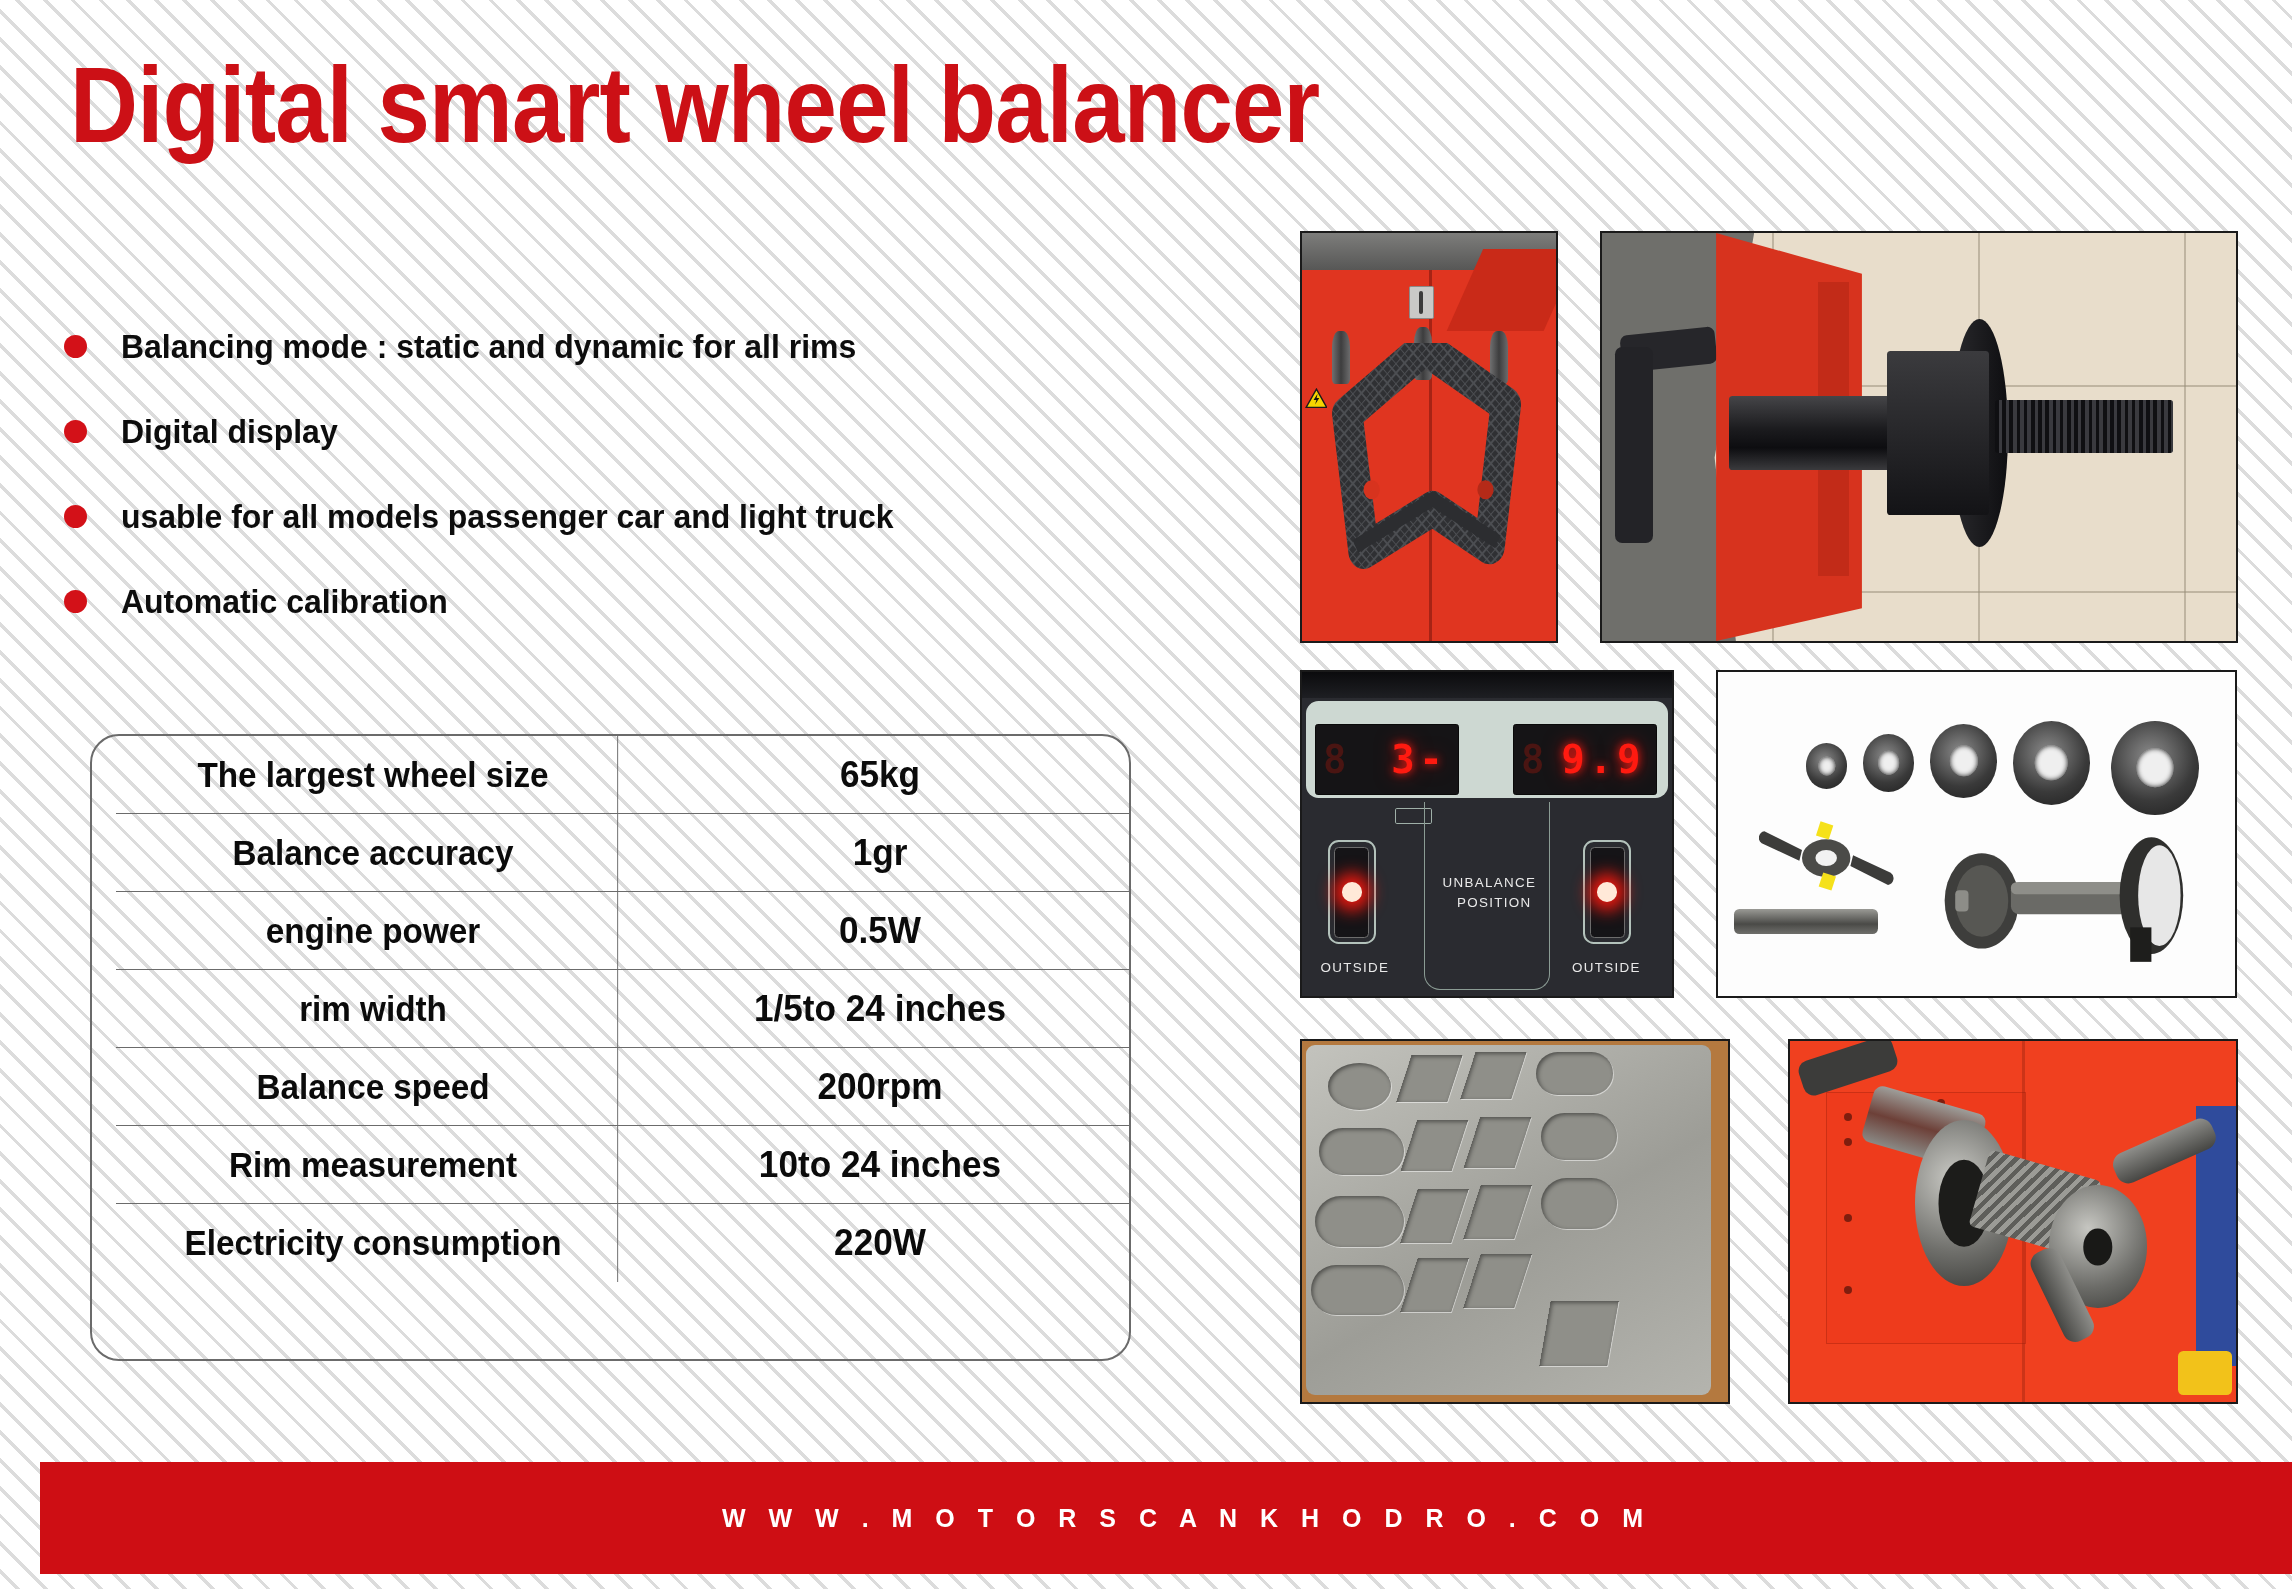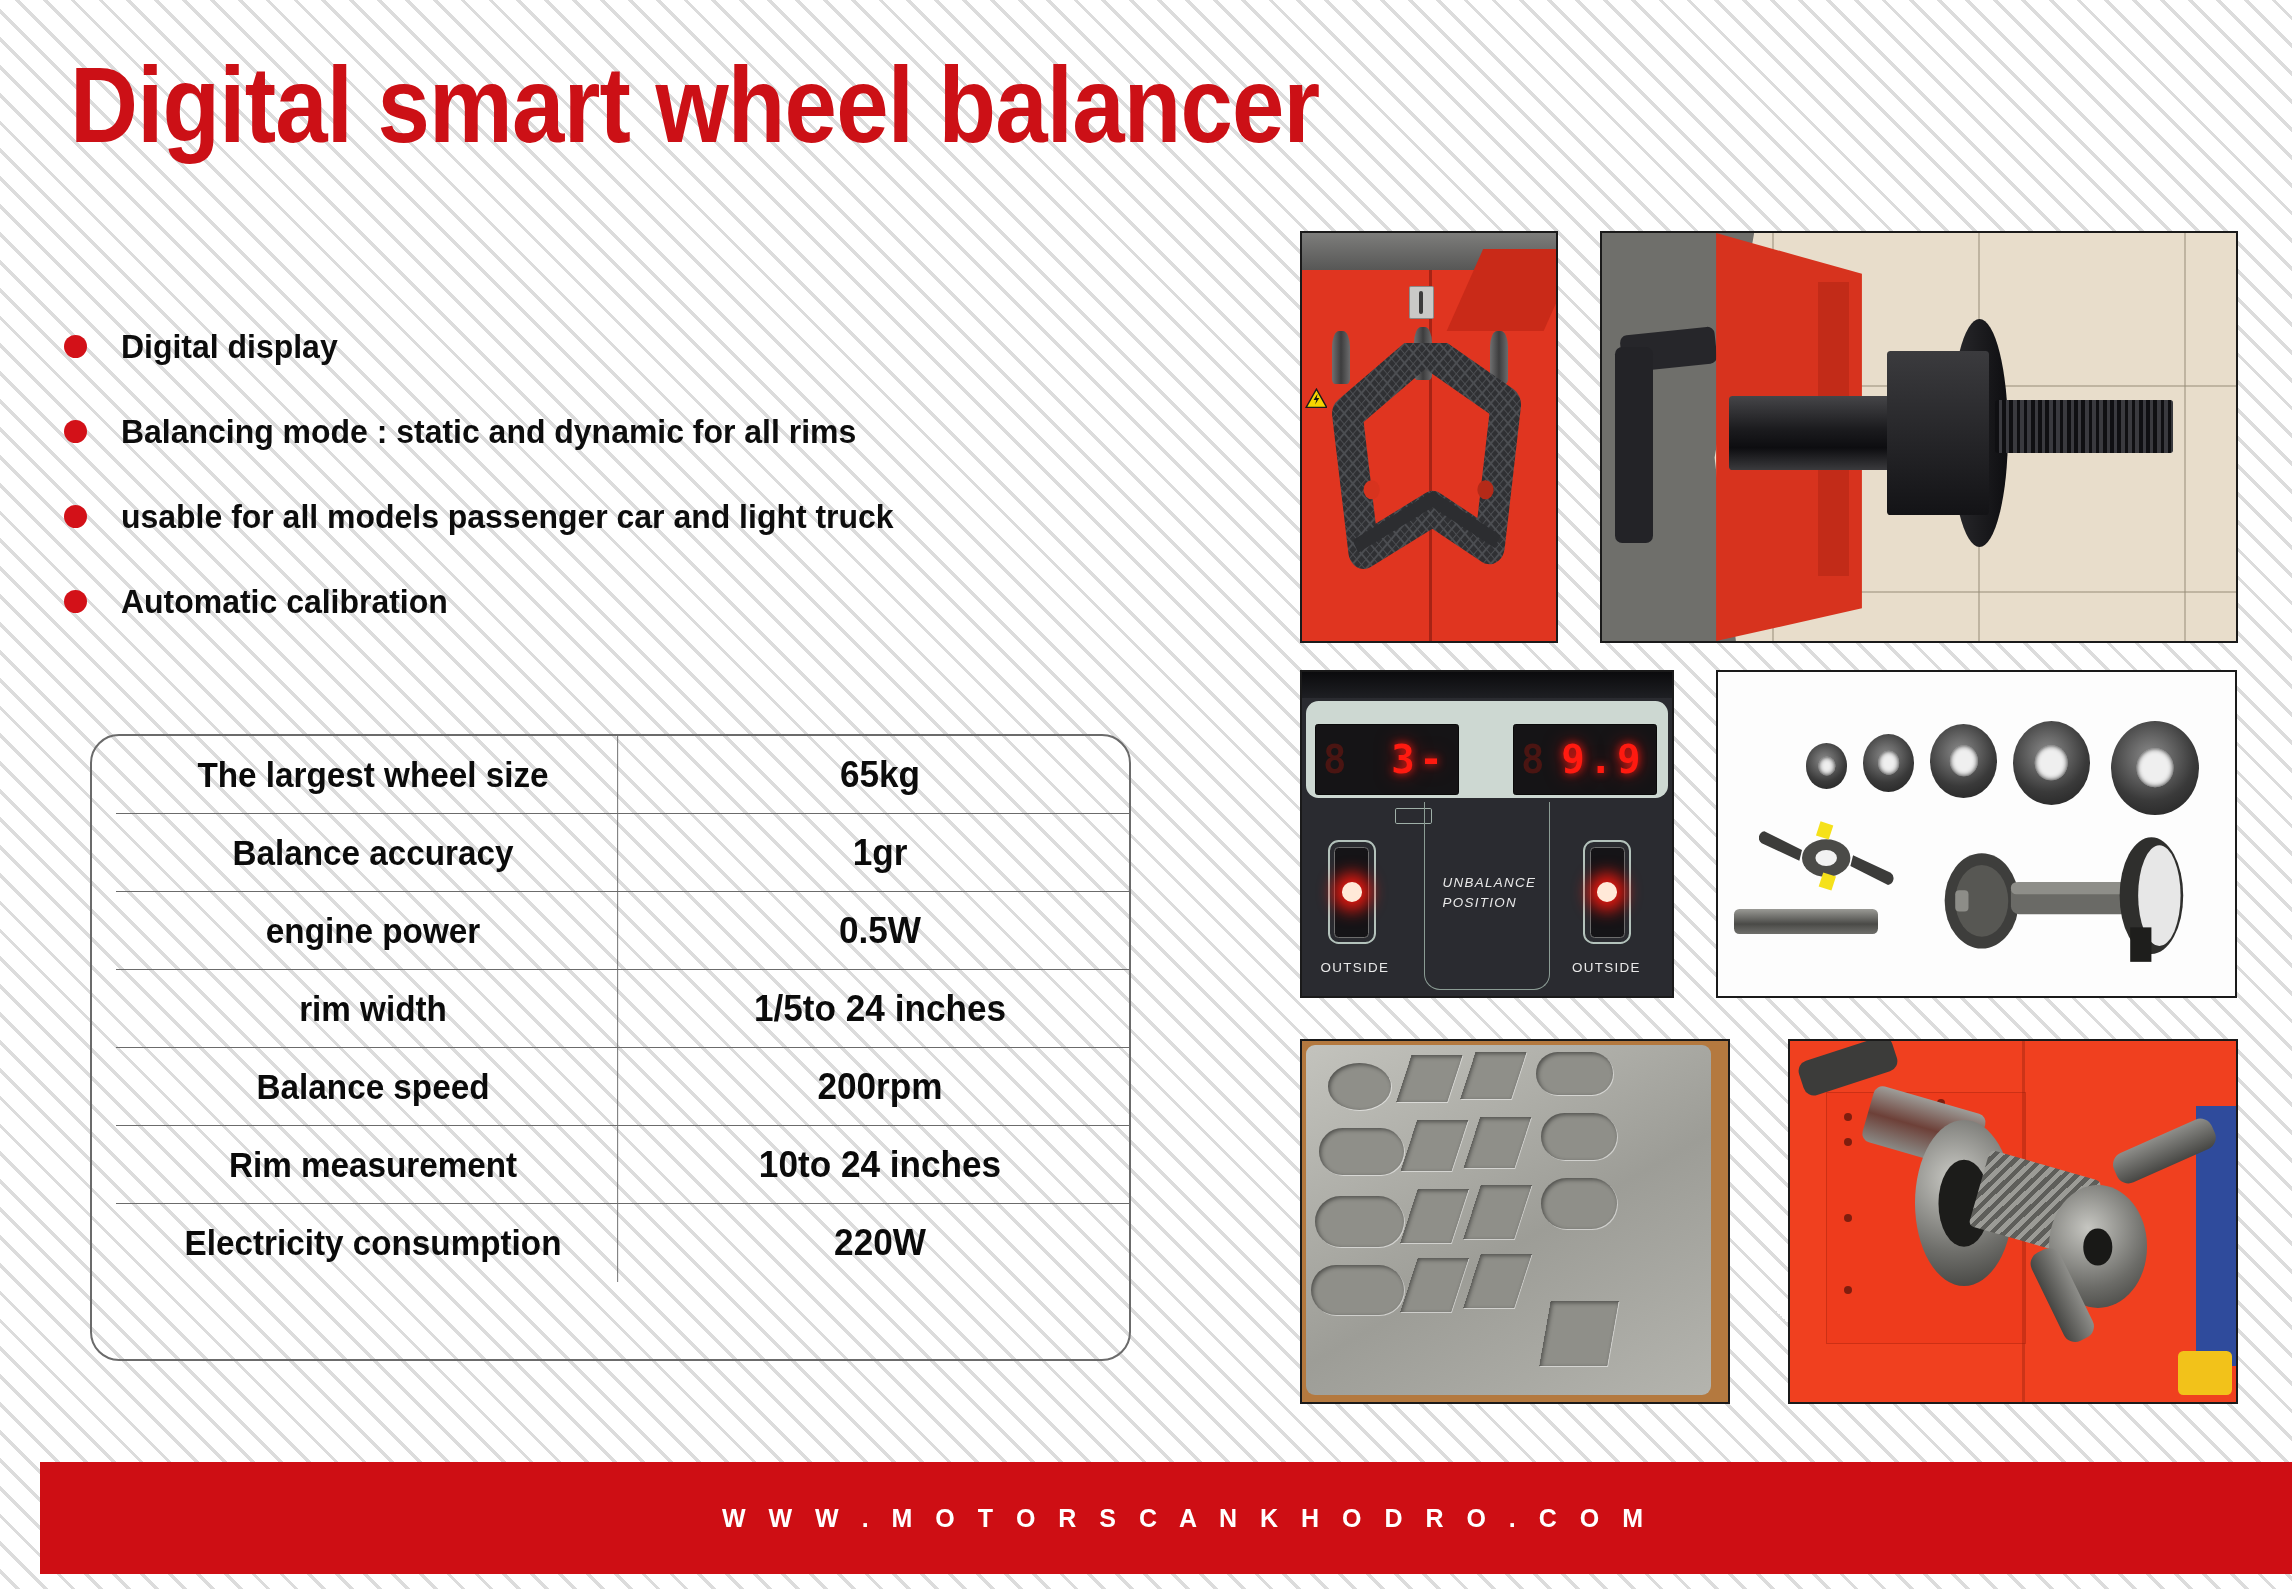--- a/index.html
+++ b/index.html
@@ -199,21 +199,21 @@
   .p3-led { position:absolute; top:52%; width:13%; height:32%;
      border:2.7px solid #b3c2bb; border-radius:10.7px; padding:3.6px; }
   .p3-led.in  { left:7%; }
   .p3-led.out { left:76%; }
   .p3-ledin { position:absolute; inset:4.5px; background:#151417; border:1.8px solid #6d6d6d; border-radius:4.5px; }
   .p3-ledin::after { content:""; position:absolute; left:50%; top:50%;
      width:19.7px; height:19.7px; margin:-9.9px 0 0 -9.9px; border-radius:50%;
      background:#ffe9d8; box-shadow:0 0 16px 9px rgba(255,25,15,.9); }
   .p3-lbl { position:absolute; color:#e9e9e9; font-size:13.4px; letter-spacing:1.3px;
      font-family:"Liberation Sans", sans-serif; }
-  .p3-lbl.unb { left:38%; top:62%; text-align:left; width:24%; line-height:1.5;font-style:italic; }
+  .p3-lbl.unb { left:38%; top:62%; text-align:right; width:24%; line-height:1.5; }
   .p3-lbl.inn { left:5%;  top:89%; width:18%; text-align:center; }
   .p3-lbl.outt{ left:73%; top:89%; width:20%; }
 
   
   .p4-bg { background:#fdfdfd; }
   .cone { position:absolute; border-radius:50%;
      background:radial-gradient(circle at 45% 38%,#8c8c8c,#3a3a3a 58%,#1d1d1d 100%); }
   .cone::after { content:""; position:absolute; left:50%; top:50%;
      transform:translate(-50%,-50%); width:42%; height:42%;
      border-radius:50%; background:#efefef; box-shadow:inset 0 0 5.4px #222; }
@@ -280,25 +280,25 @@
 </head>
 <body>
 
 <div id="page">
 
   <div id="title">Digital smart wheel balancer</div>
 
   <div id="features">
     <div class="feature-row">
       <span class="bullet-dot"></span>
-      <span class="feature-label">Digital display</span>
+      <span class="feature-label">Balancing mode : static and dynamic for all rims</span>
     </div>
     <div class="feature-row">
       <span class="bullet-dot"></span>
-      <span class="feature-label">Balancing mode : static and dynamic for all rims</span>
+      <span class="feature-label">Digital display</span>
     </div>
     <div class="feature-row">
       <span class="bullet-dot"></span>
       <span class="feature-label">usable for all models passenger car and light truck</span>
     </div>
     <div class="feature-row">
       <span class="bullet-dot"></span>
       <span class="feature-label">Automatic calibration</span>
     </div>
   </div>

